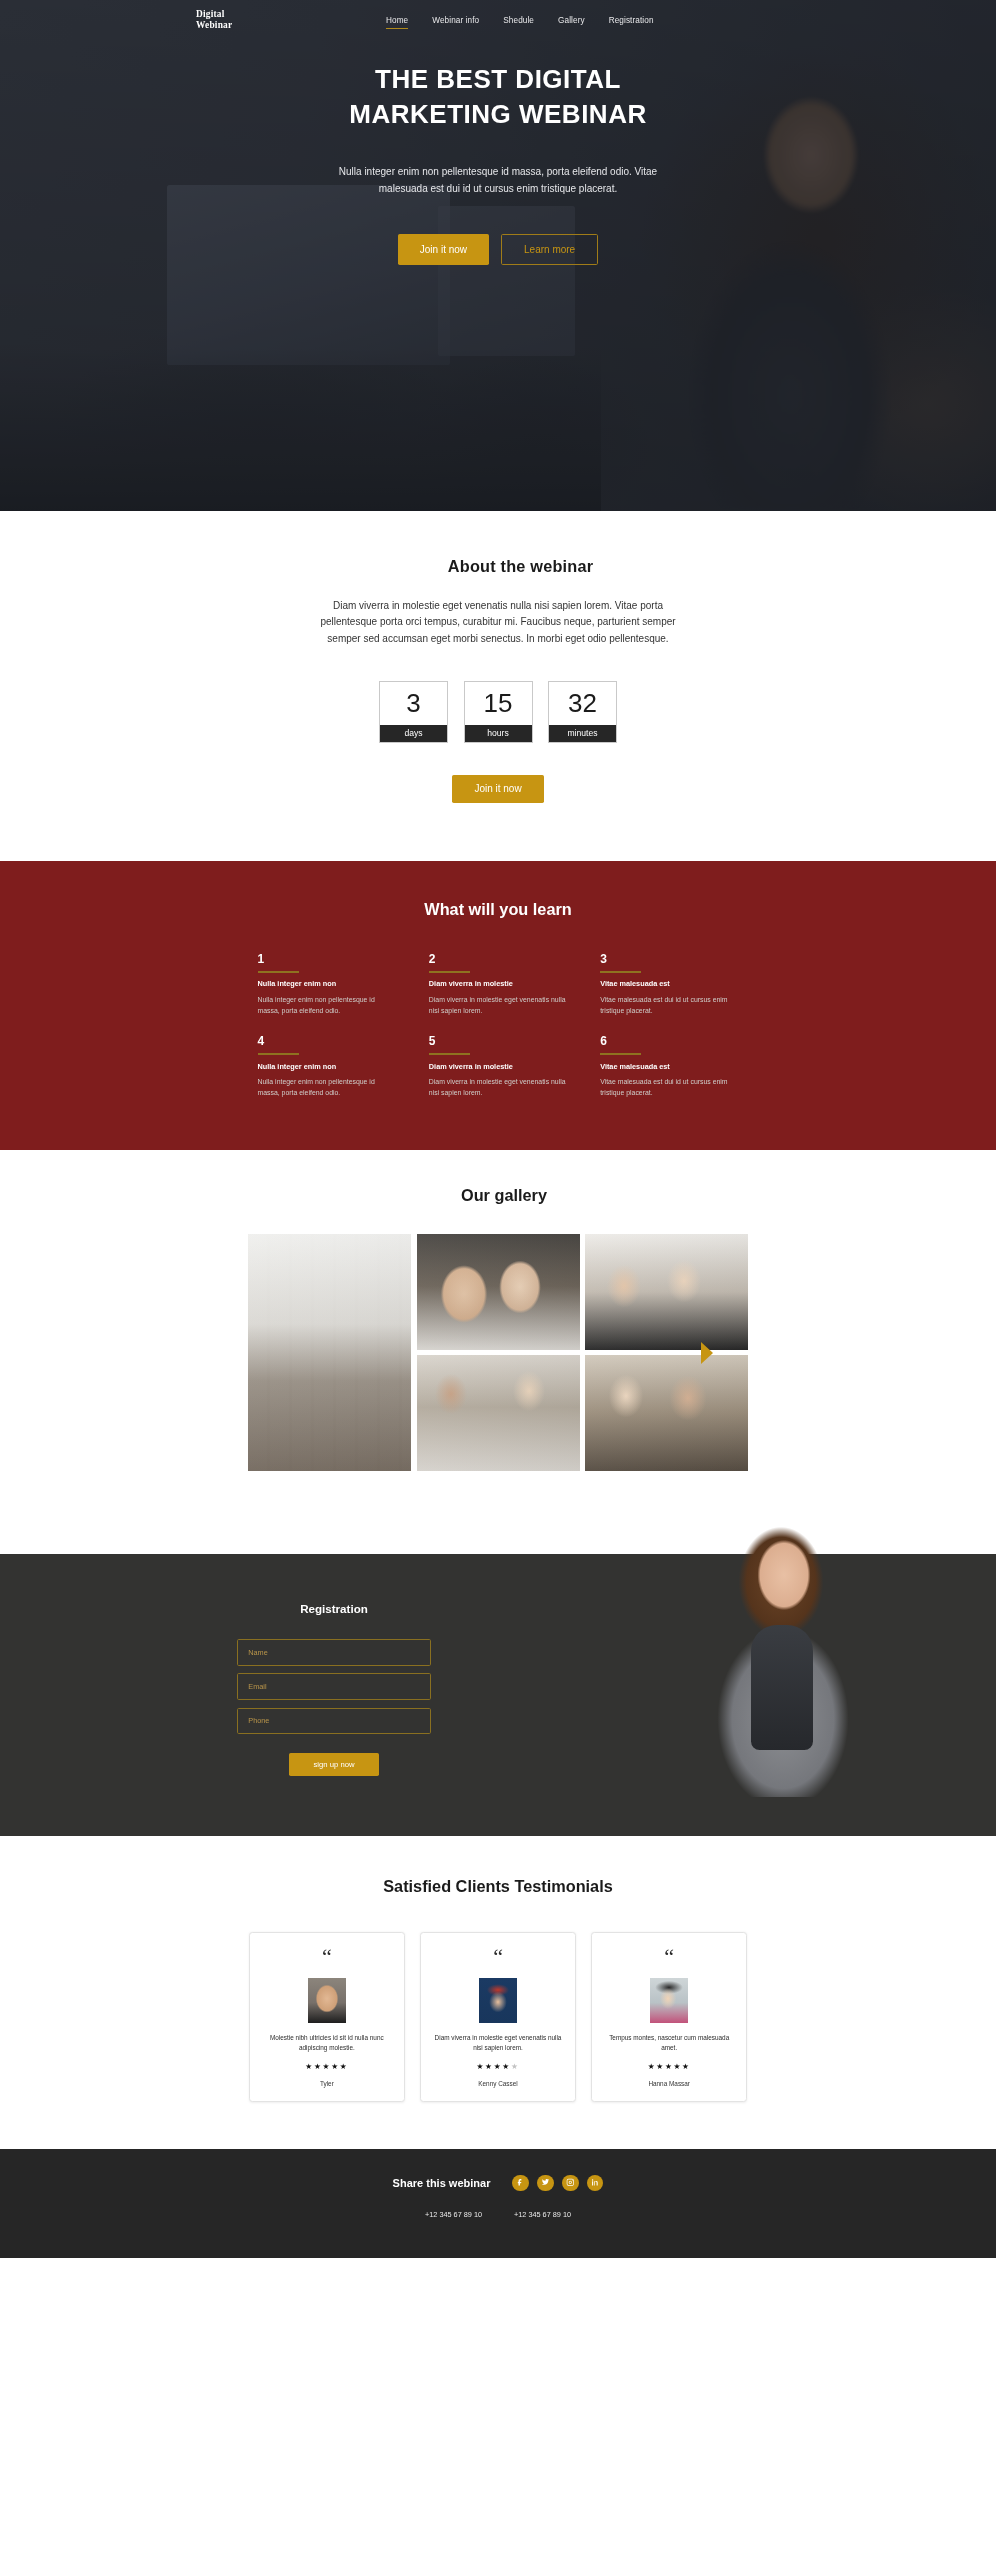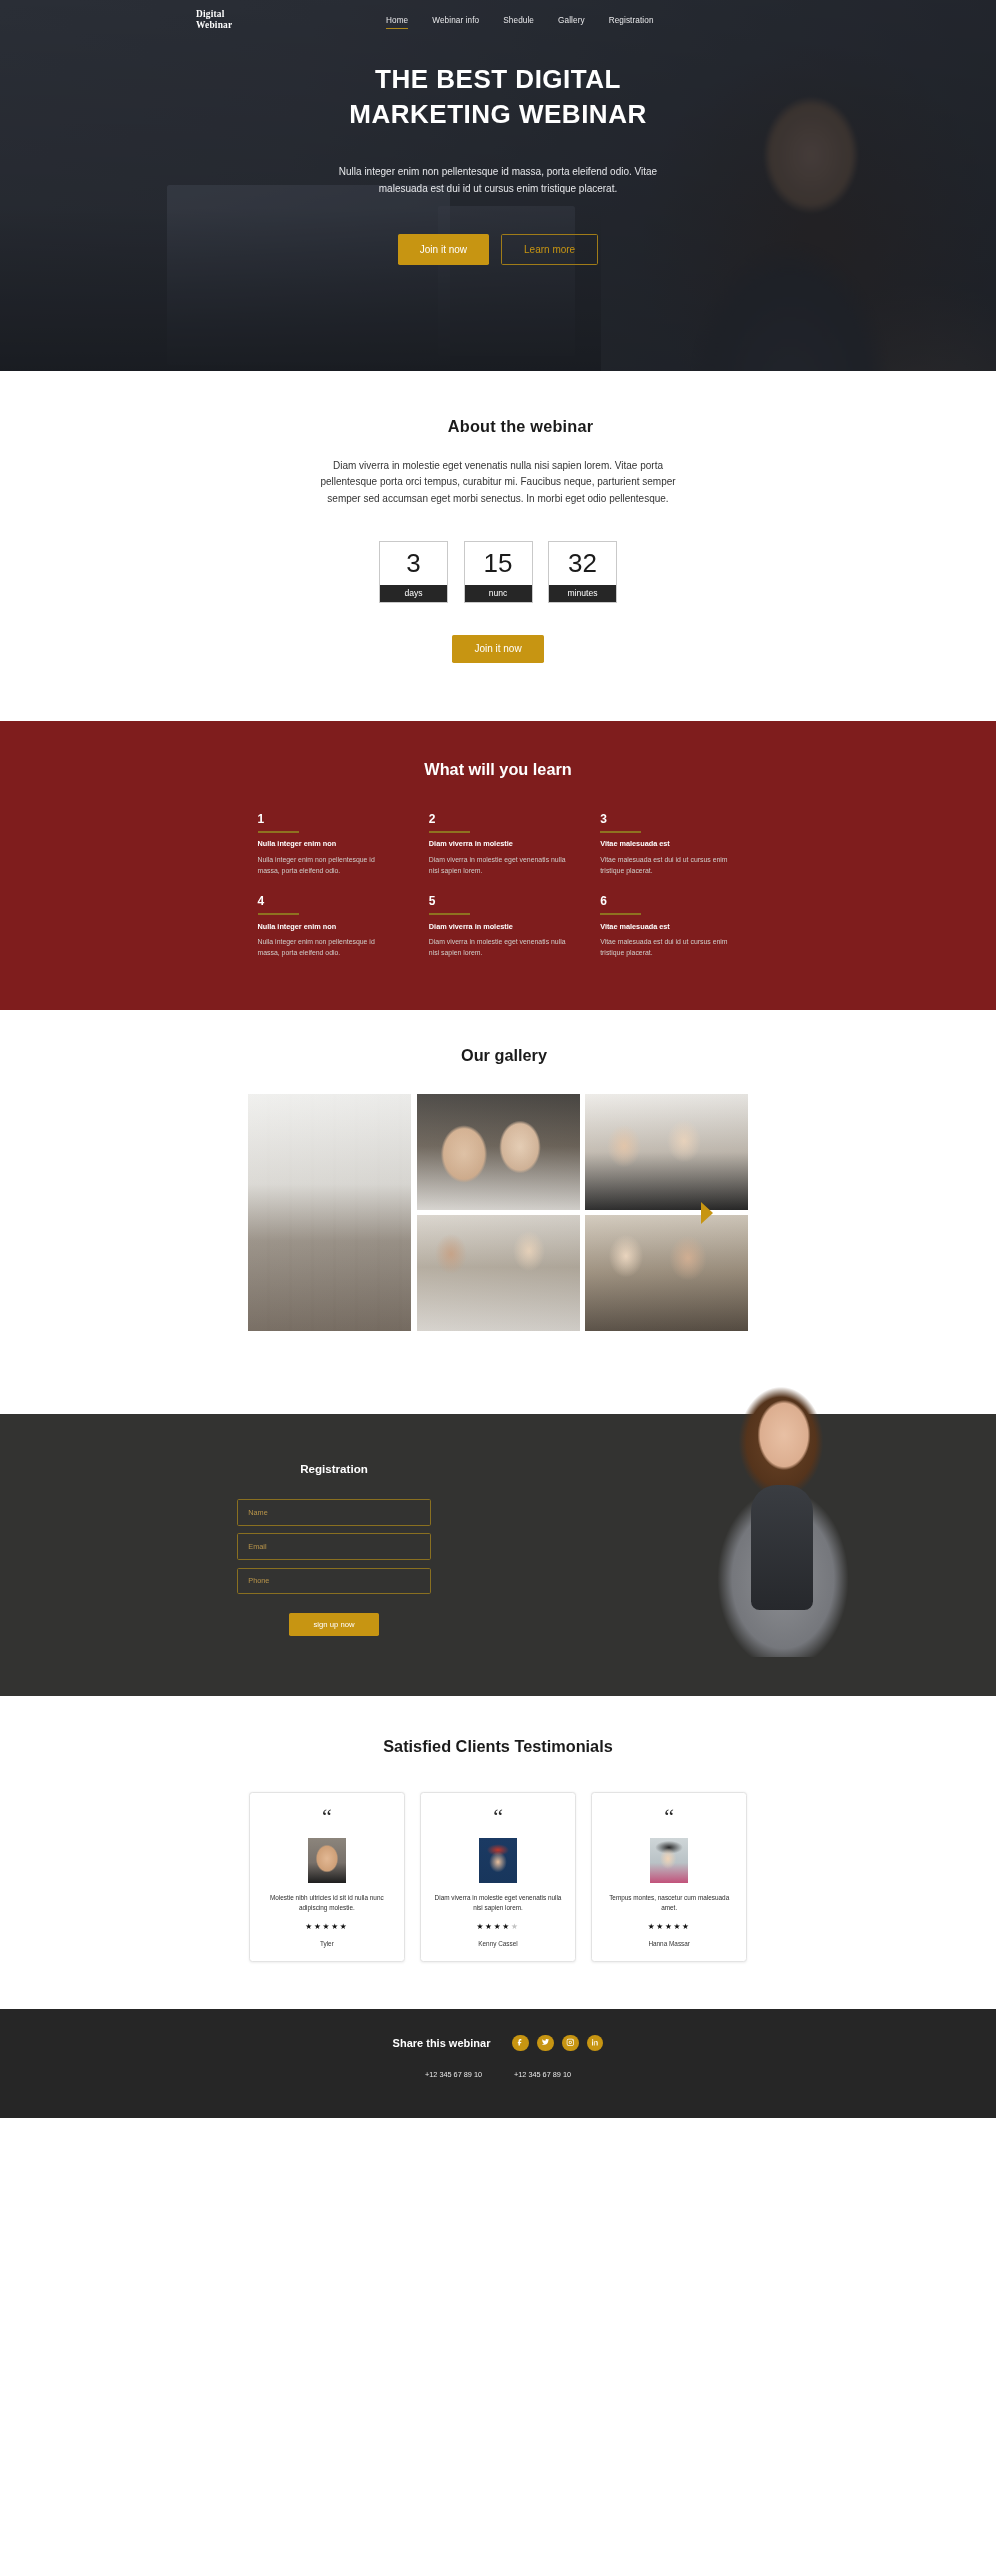--- a/index.html
+++ b/index.html
@@ -8,21 +8,21 @@
     font-family: "Liberation Sans", sans-serif;
     background: #ffffff;
     color: #222;
     -webkit-font-smoothing: antialiased;
   }
   .page { width: 996px; position: relative; overflow: hidden; }
 
   
   .hero {
     position: relative;
-    height: 371px;
+    height: 511px;
     background: linear-gradient(100deg,#3a3f4a 0%, #363b46 30%, #2e333d 55%, #22262e 100%);
     overflow: hidden;
   }
   .hero-photo {
     position: absolute; inset: 0;
     background:
       radial-gradient(ellipse 258px 283px at 820px 240px, rgba(30,22,18,0.85) 0%, rgba(30,22,18,0) 70%),
       radial-gradient(ellipse 206px 172px at 927px 404px, rgba(55,45,38,0.7) 0%, rgba(55,45,38,0) 70%),
       radial-gradient(ellipse 283px 155px at 258px 429px, rgba(25,28,34,0.8) 0%, rgba(25,28,34,0) 72%),
       radial-gradient(ellipse 172px 129px at 532px 447px, rgba(20,22,28,0.6) 0%, rgba(20,22,28,0) 70%),
@@ -257,21 +257,21 @@
     <h2 class="sec-title">About the webinar</h2>
     <p class="about-text">Diam viverra in molestie eget venenatis nulla nisi sapien lorem. Vitae porta pellentesque porta orci tempus, curabitur mi. Faucibus neque, parturient semper semper sed accumsan eget morbi senectus. In morbi eget odio pellentesque.</p>
 
     <div class="countdown">
       <div class="cd-box">
         <div class="cd-num">3</div>
         <div class="cd-label">days</div>
       </div>
       <div class="cd-box">
         <div class="cd-num">15</div>
-        <div class="cd-label">nunc</div>
+        <div class="cd-label">hours</div>
       </div>
       <div class="cd-box">
         <div class="cd-num">32</div>
         <div class="cd-label">minutes</div>
       </div>
     </div>
 
     <div class="about-cta">
       <button class="btn btn-primary">Join it now</button>
     </div>

